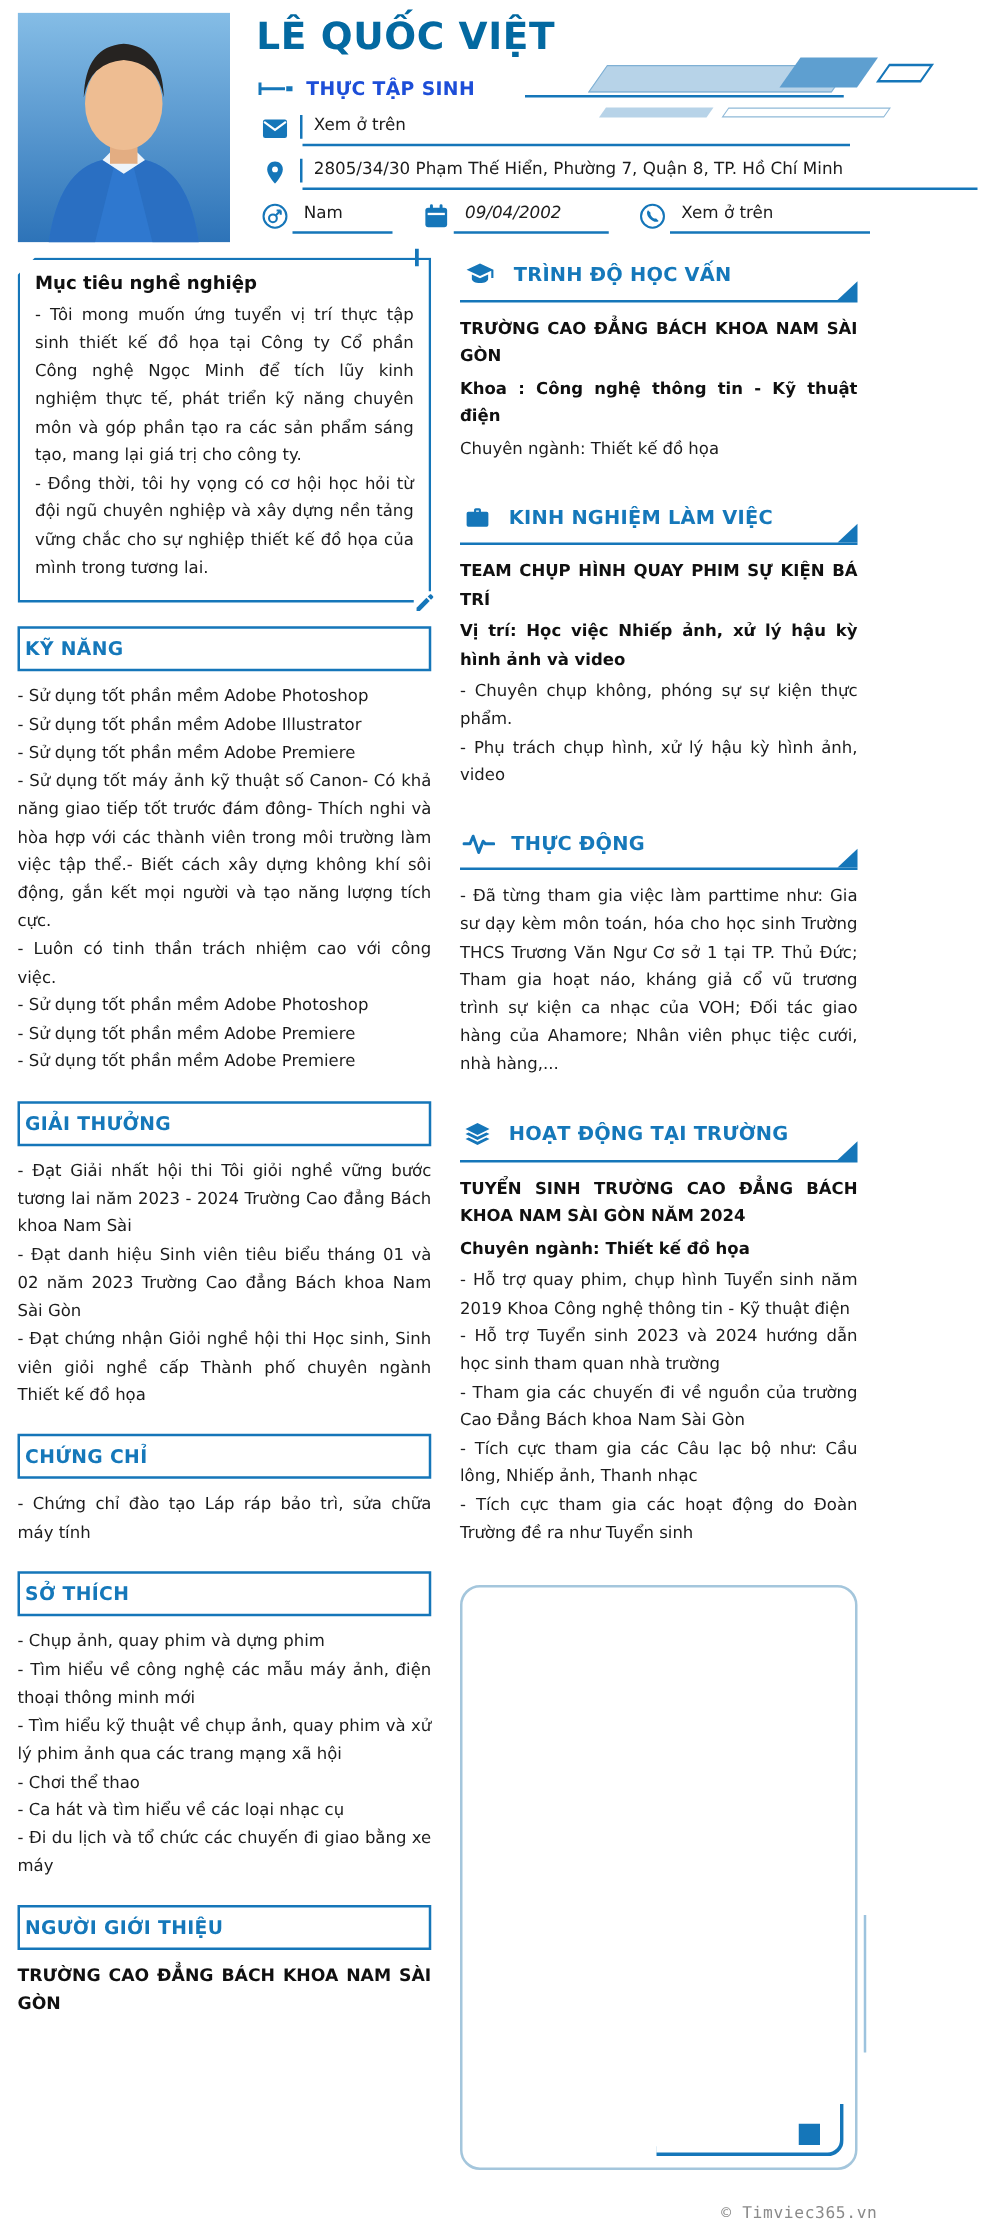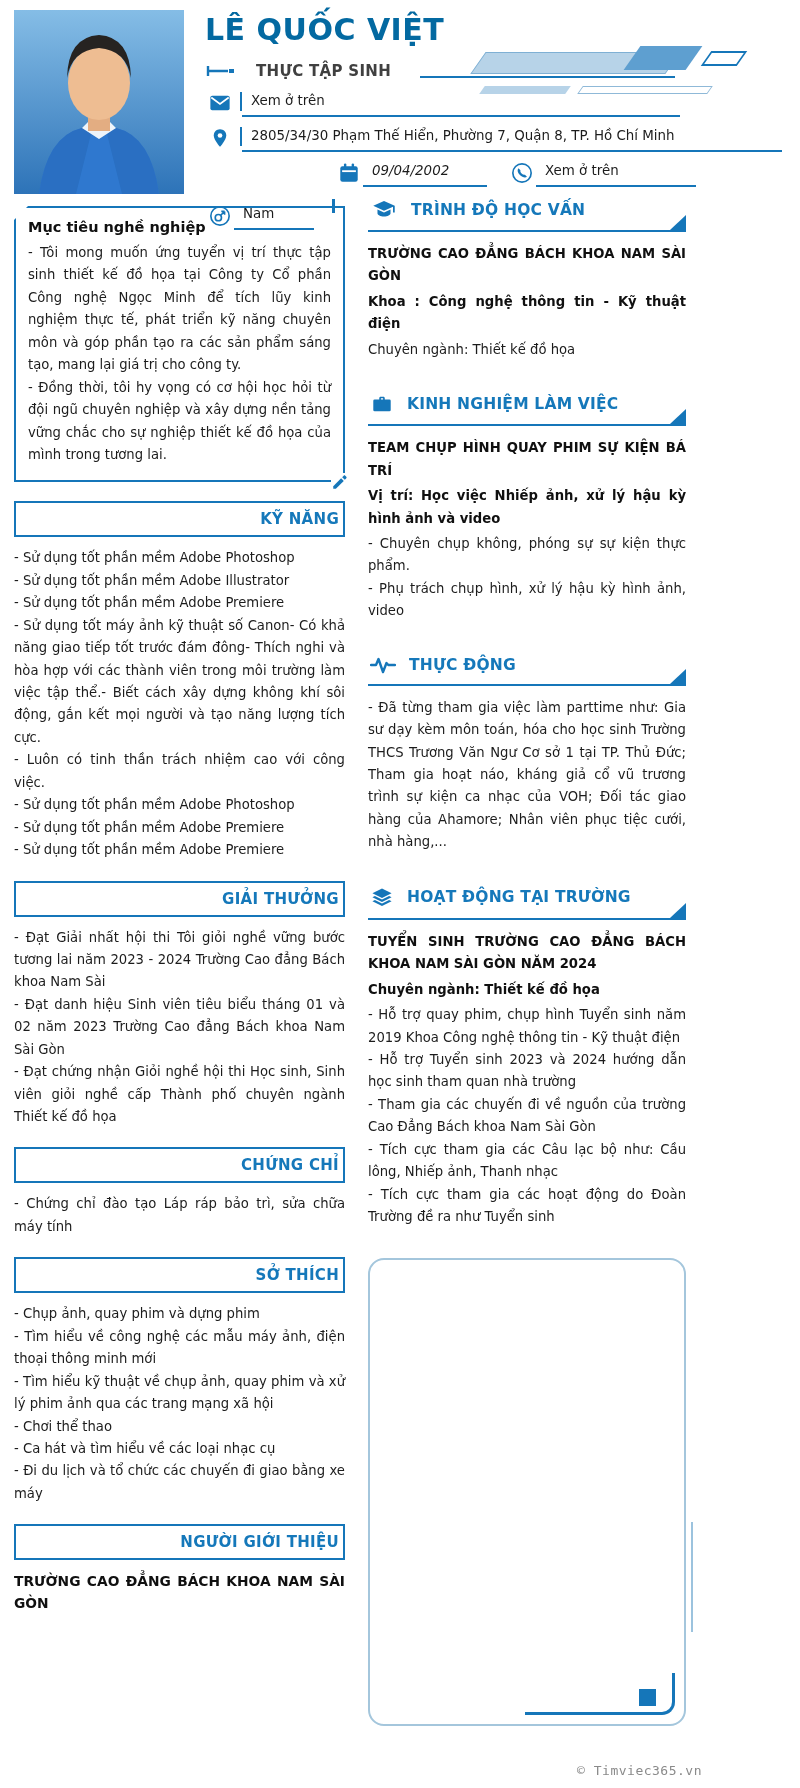--- a/index.html
+++ b/index.html
@@ -7,55 +7,55 @@
   body {
     width:800px; height:1788px; position:relative;
     font-family:"DejaVu Sans","Liberation Sans",sans-serif;
     color:#1c1c1c;
   }
   .page { position:absolute; inset:0; background:#fff; overflow:hidden; }
 
   
   .photo { position:absolute; left:14px; top:10px; width:170px; height:184px; overflow:hidden; }
   .name { position:absolute; left:205px; top:12px; font-size:30px; font-weight:800; letter-spacing:.5px; color:#0369a1; }
-  .role { position:absolute; left:206px; top:62px; display:flex; align-items:center; gap:20px;
-          color:#404040; font-weight:bold; font-size:15px; letter-spacing:.3px; }
+  .role { position:absolute; left:206px; top:62px; display:flex; align-items:center; gap:9px;
+          color:#1d4ed8; font-weight:bold; font-size:15px; letter-spacing:.3px; }
   .hdr-deco { position:absolute; left:420px; top:42px; width:370px; height:56px; pointer-events:none; }
   .hd1 { position:absolute; left:58px; top:10px; width:195px; height:22px; background:#b7d3e8; border:1px solid #7fb0d4; transform:skewX(-35deg); }
   .hd2 { position:absolute; left:212px; top:4px; width:62px; height:24px; background:#5e9fd0; transform:skewX(-35deg); }
   .hd3 { position:absolute; left:286px; top:9px; width:36px; height:15px; border:2px solid #1576b9; transform:skewX(-35deg); }
   .hd-line1 { position:absolute; left:0; top:34px; width:255px; height:2px; background:#1576b9; }
   .hd4 { position:absolute; left:62px; top:44px; width:86px; height:8px; background:#b7d3e8; transform:skewX(-35deg); }
   .hd5 { position:absolute; left:160px; top:44px; width:130px; height:8px; border:1px solid #8fb9d8; transform:skewX(-35deg); }
 
   .contacts { position:absolute; left:206px; top:88px; width:576px; }
   .c-cell { display:flex; align-items:stretch; height:29px; margin-bottom:6px; }
   .c-icon { display:flex; align-items:center; justify-content:center; width:28px; flex:0 0 auto; }
   .c-sep { width:2px; background:#1576b9; margin:4px 0 6px 6px; flex:0 0 auto; }
   .c-text { flex:1; display:flex; align-items:center; padding:0 2px 2px 9px;
             border-bottom:2px solid #1576b9; font-size:13.4px; white-space:nowrap; overflow:hidden; }
   .c-row1 { width:474px; }
   .c-row3 { display:flex; gap:21px; }
   .c-row3 .c-cell { margin-bottom:0; }
-  .cw-gender { width:108px;margin-top:43px; } .cw-dob { width:152px;font-style:italic; } .cw-phone { width:188px; }
+  .cw-gender { width:108px; } .cw-dob { width:152px;font-style:italic; } .cw-phone { width:188px; }
 
   
   .col-left  { position:absolute; left:14px;  top:206px; width:331px; }
-  .col-right { position:absolute; left:368px; top:196px; width:318px; height:1556px; display:flex; flex-direction:column; }
+  .col-right { position:absolute; left:368px; top:206px; width:318px; height:1556px; display:flex; flex-direction:column; }
 
   
   .objective-wrap { position:relative; }
   .objective { border:2px solid #1576b9; padding:11px 12px 14px;
                clip-path:polygon(14px 0, 100% 0, 100% 100%, 0 100%, 0 14px); }
   .obj-title { font-weight:bold; font-size:14.5px; color:#101010; margin-bottom:7px; }
   .obj-tick { position:absolute; right:10px; top:-7px; width:3px; height:14px; background:#1576b9; }
   .obj-pencil { position:absolute; right:-4px; bottom:-9px; background:#fff; line-height:0; }
 
   
-  .sec-box { border:2px solid #1576b9; text-align:right; padding:7px 4px; margin-top:19px;
+  .sec-box { border:2px solid #1576b9; text-align:left; padding:7px 4px; margin-top:19px;
              font-weight:bold; font-size:15px; color:#1578ba; letter-spacing:.3px; }
   .sec-content { margin-top:10px; }
   .list-line { text-align:justify; font-size:13.2px; line-height:1.7; color:#1c1c1c; }
   .ref-text { font-weight:bold; font-size:13.8px; line-height:1.6; text-align:justify; color:#101010; }
 
   
   .r-sec { margin-bottom:30px; }
   .sec-head { display:flex; align-items:center; gap:13px; padding:2px 0 9px 2px;
               border-bottom:2.5px solid #1576b9; position:relative; }
   .sec-head::after { content:''; position:absolute; right:0; bottom:0; width:0; height:0;

